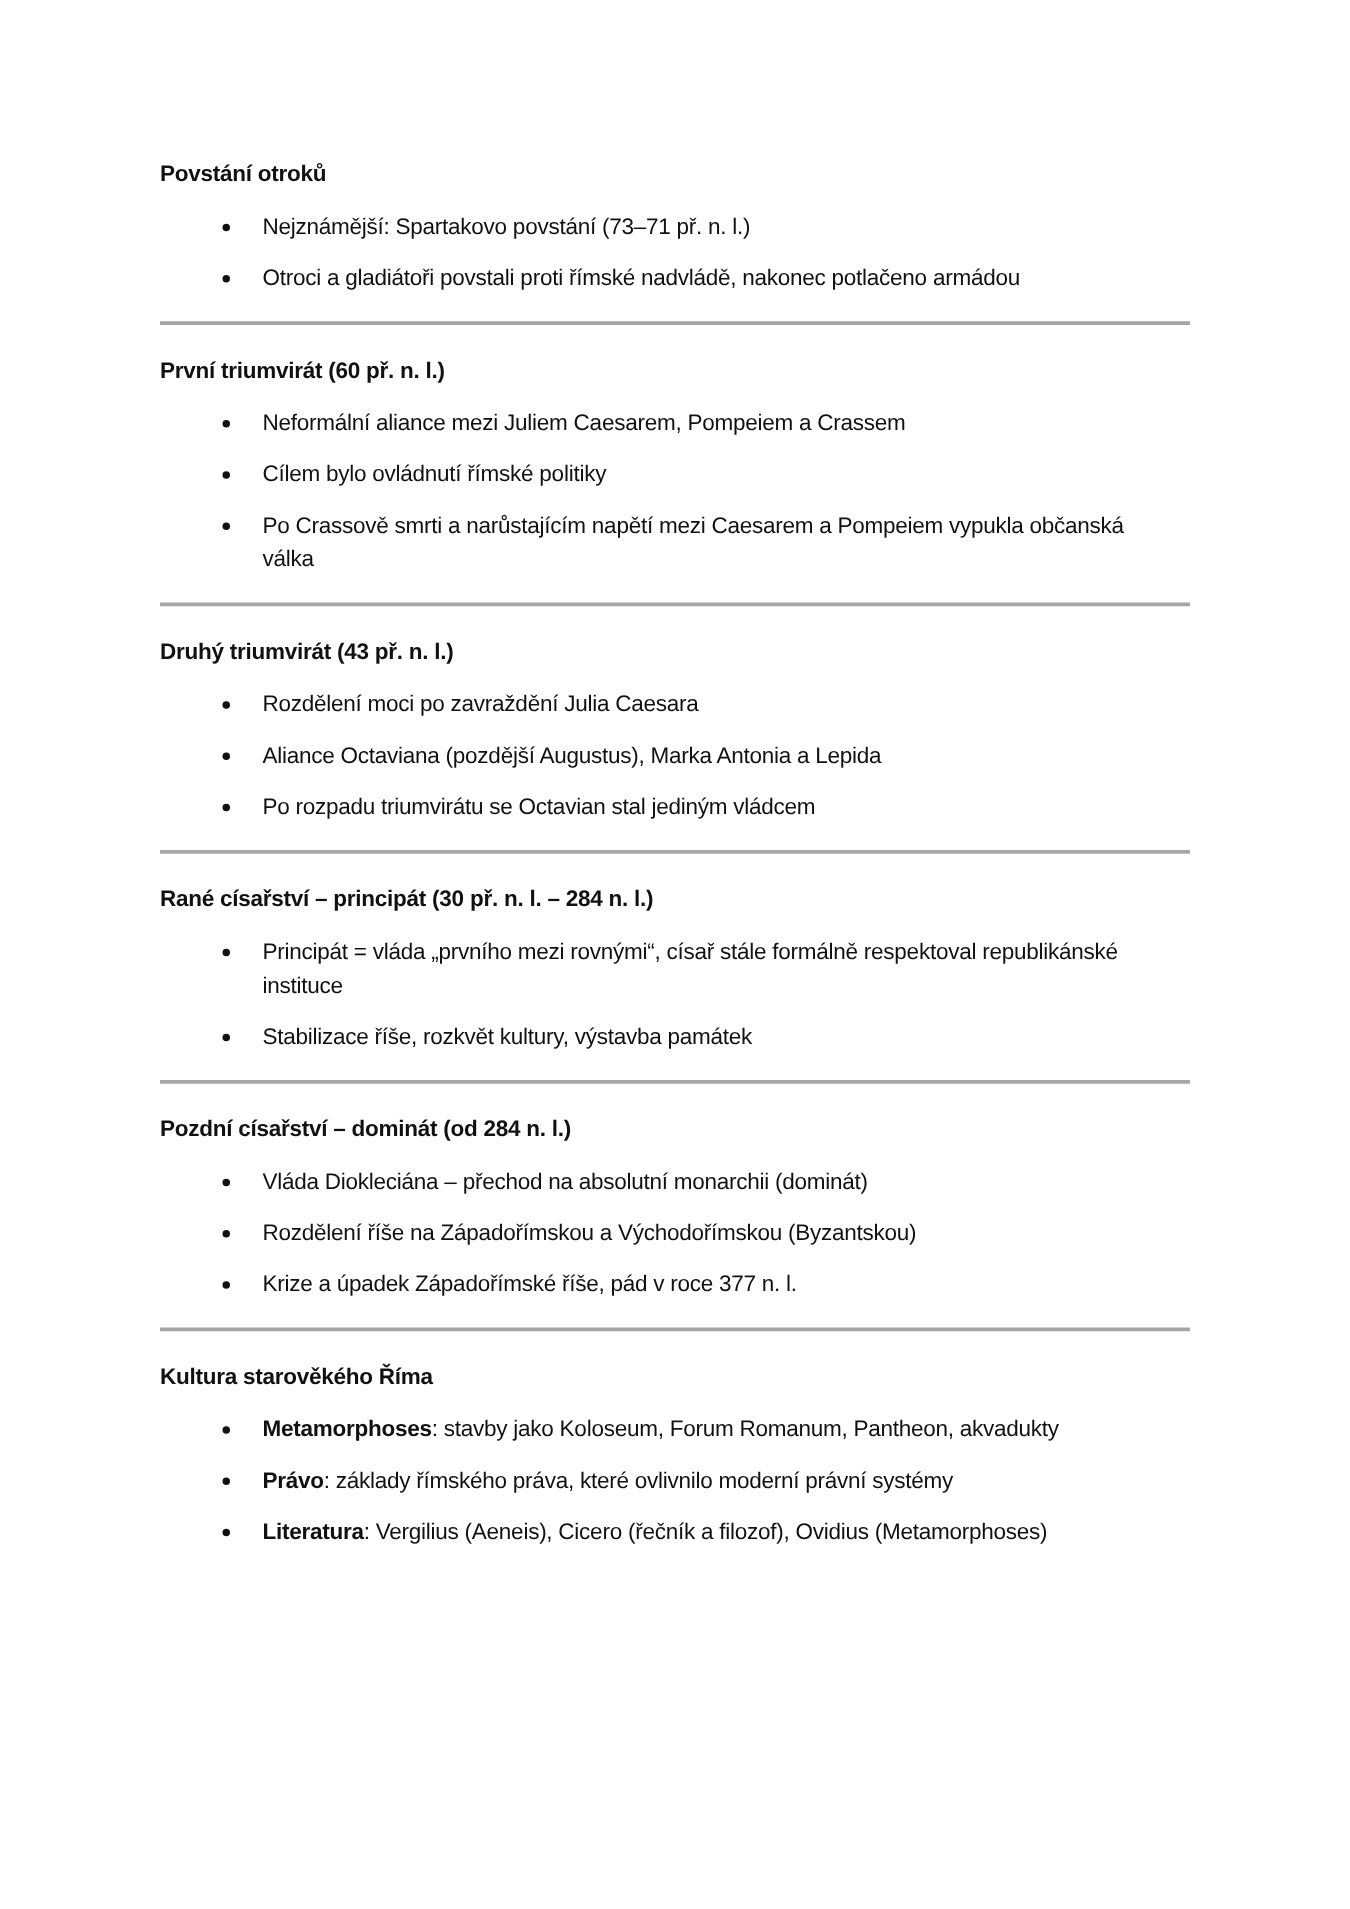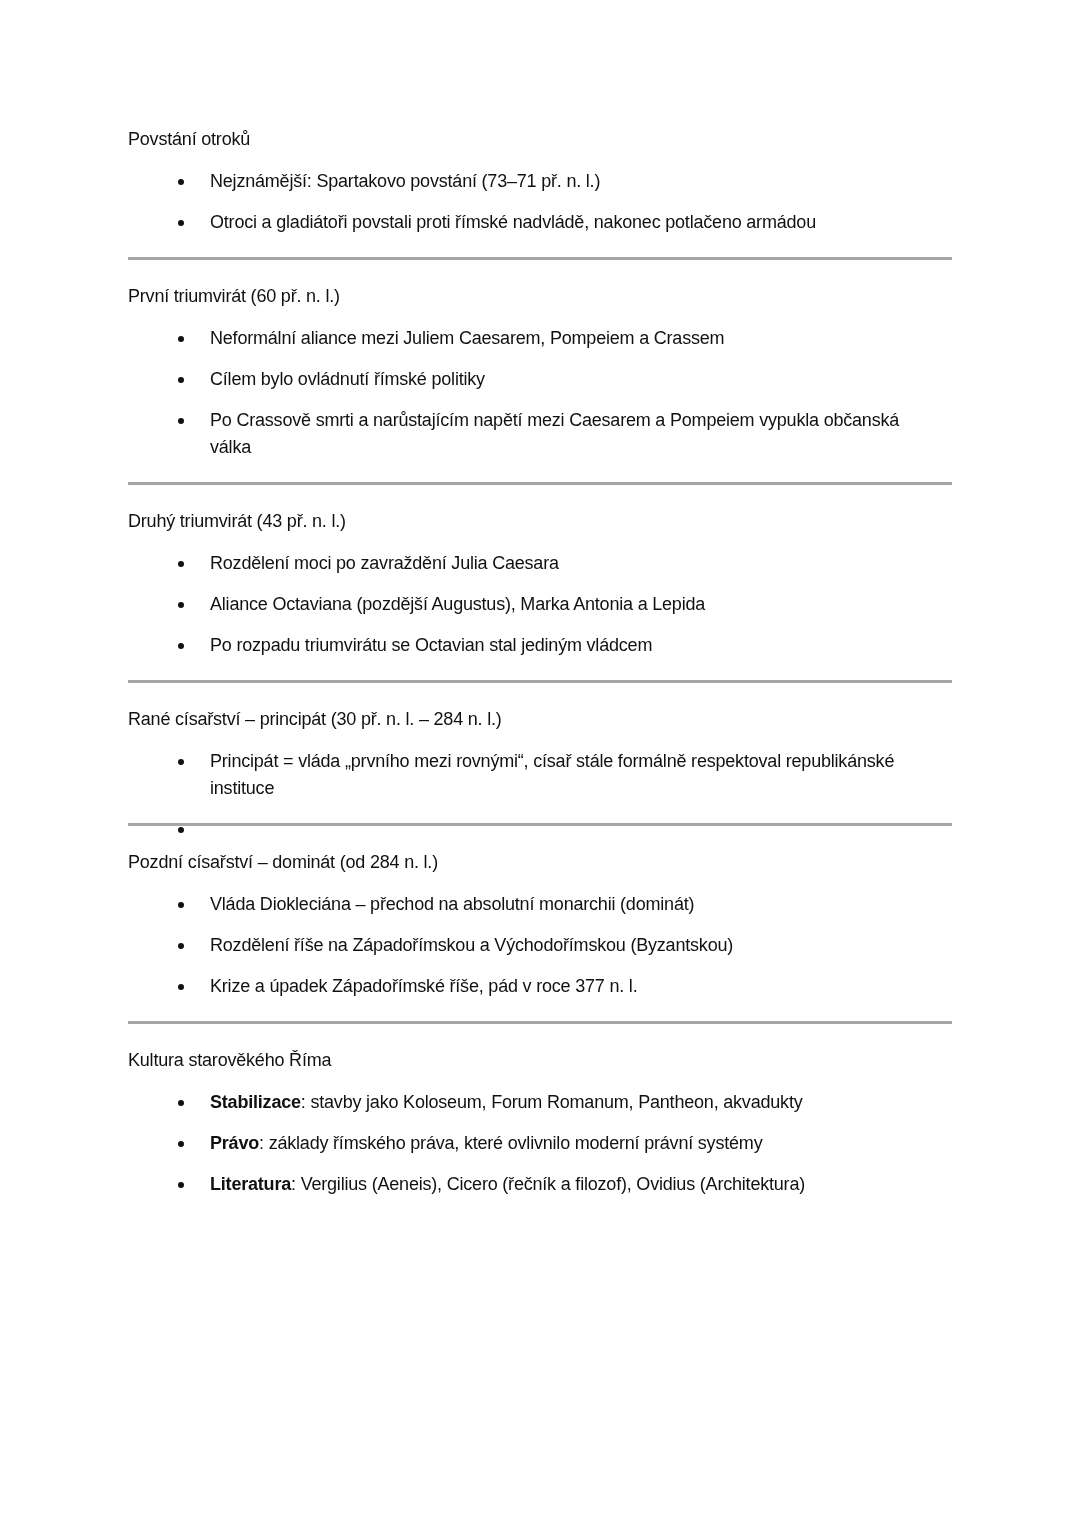--- a/index.html
+++ b/index.html
@@ -18,21 +18,21 @@
     .page {
       position: absolute;
       left: 128px;
       top: 126px;
       width: 824px;
     }
     .section {
       margin: 0;
     }
     .section-title {
-      font-weight: normal;
+      font-weight: bold;
       font-size: 18px;
       line-height: 26px;
       margin: 0 0 9px 0;
       letter-spacing: -0.2px;
     }
     ul.bullets {
       list-style: none;
       margin: 16px;
       padding: 0;
     }
@@ -94,37 +94,37 @@
       <li><span class="dot"></span><span>Aliance Octaviana (pozdější Augustus), Marka Antonia a Lepida</span></li>
       <li><span class="dot"></span><span>Po rozpadu triumvirátu se Octavian stal jediným vládcem</span></li>
     </ul>
   </section>
   <div class="divider"></div>
 
   <section class="section">
     <h2 class="section-title">Rané císařství – principát (30 př. n. l. – 284 n. l.)</h2>
     <ul class="bullets">
       <li><span class="dot"></span><span>Principát = vláda „prvního mezi rovnými“, císař stále formálně respektoval republikánské instituce</span></li>
-      <li><span class="dot"></span></li>
+      <li><span class="dot"></span><span>Stabilizace říše, rozkvět kultury, výstavba památek</span></li>
     </ul>
   </section>
   <div class="divider"></div>
 
   <section class="section">
     <h2 class="section-title">Pozdní císařství – dominát (od 284 n. l.)</h2>
     <ul class="bullets">
       <li><span class="dot"></span><span>Vláda Diokleciána – přechod na absolutní monarchii (dominát)</span></li>
       <li><span class="dot"></span><span>Rozdělení říše na Západořímskou a Východořímskou (Byzantskou)</span></li>
       <li><span class="dot"></span><span>Krize a úpadek Západořímské říše, pád v roce 377 n. l.</span></li>
     </ul>
   </section>
   <div class="divider"></div>
 
   <section class="section">
     <h2 class="section-title">Kultura starověkého Říma</h2>
     <ul class="bullets">
-      <li><span class="dot"></span><b>Stabilizace</b><span>: stavby jako Koloseum, Forum Romanum, Pantheon, akvadukty</span></li>
+      <li><span class="dot"></span><b>Metamorphoses</b><span>: stavby jako Koloseum, Forum Romanum, Pantheon, akvadukty</span></li>
       <li><span class="dot"></span><b>Právo</b><span>: základy římského práva, které ovlivnilo moderní právní systémy</span></li>
-      <li><span class="dot"></span><b>Literatura</b><span>: Vergilius (Aeneis), Cicero (řečník a filozof), Ovidius (Architektura)</span></li>
+      <li><span class="dot"></span><b>Literatura</b><span>: Vergilius (Aeneis), Cicero (řečník a filozof), Ovidius (Metamorphoses)</span></li>
     </ul>
   </section>
 
 </div>
 
 </body></html>

